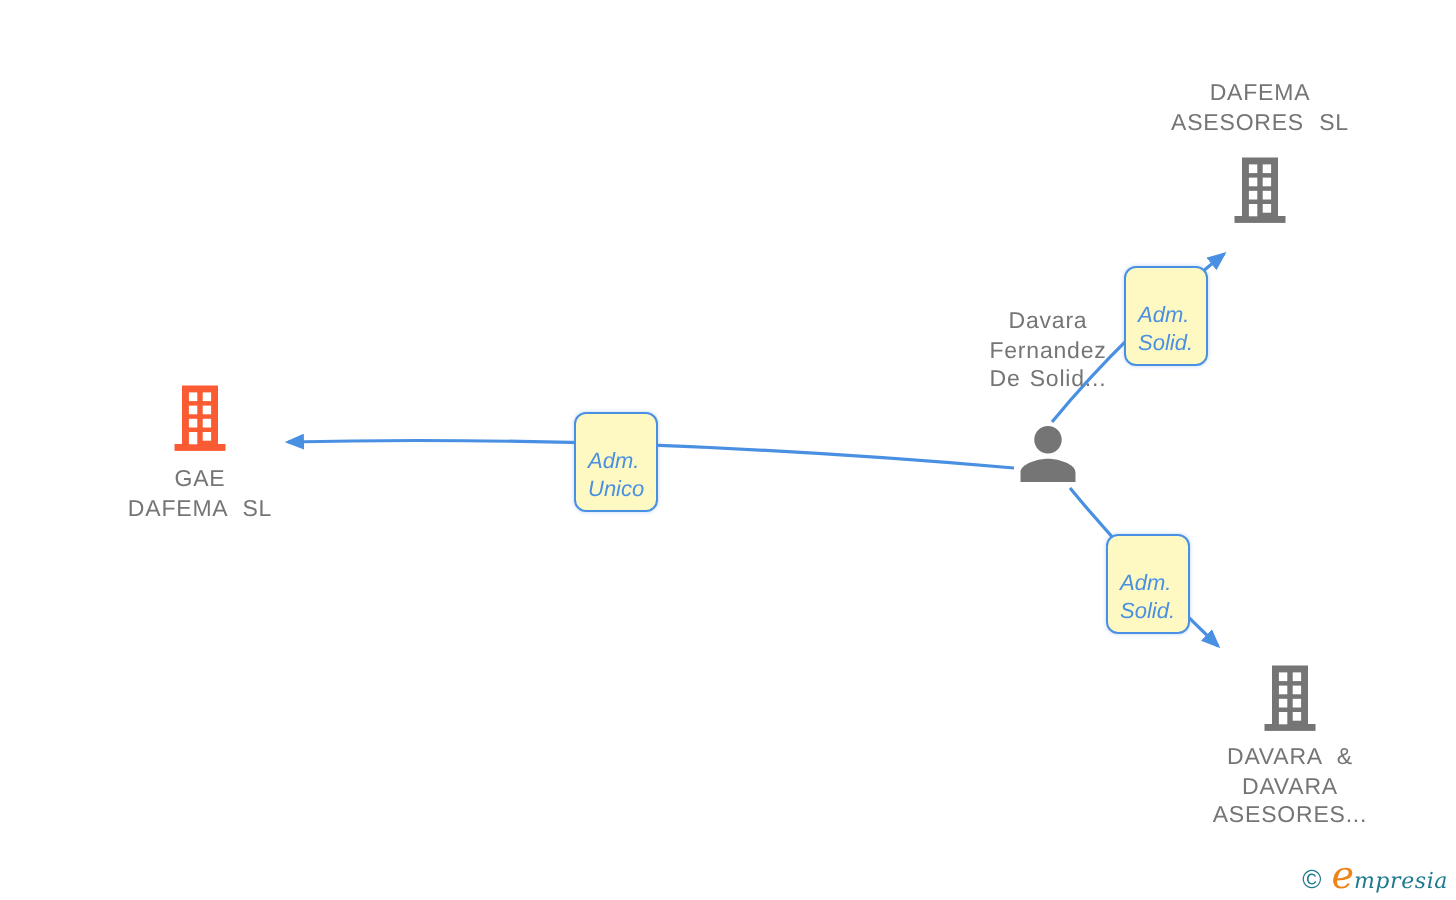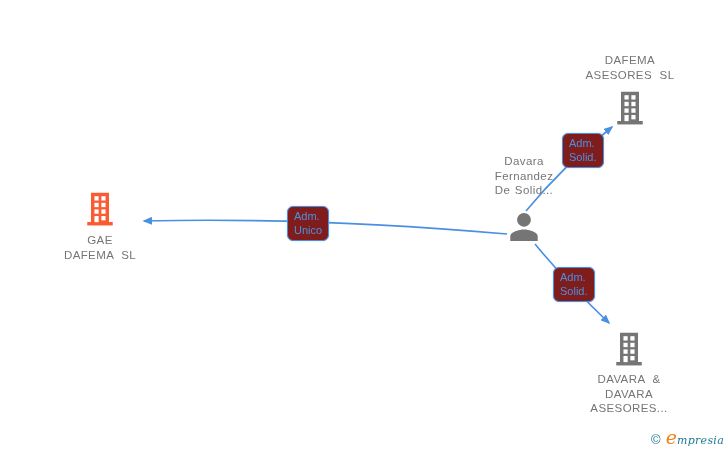--- a/index.html
+++ b/index.html
@@ -13,23 +13,24 @@
   .node-label{
     color:#757575;font-size:11.5px;line-height:14.5px;text-align:center;
     letter-spacing:0.4px;word-spacing:4px;
   }
   .person-label{word-spacing:1px;}
   .icon-building{width:36px;height:37px;display:block;}
   .icon-building.orange{color:#FB5B32;}
   .icon-building.gray{color:#757575;}
   .icon-person{width:36px;height:34px;display:block;color:#757575;}
   .edge-label{
-    position:absolute;background:#7f1d1d;border:1.5px solid #4A90E2;border-radius:6px;
-    color:#4A90E2;font-size:11px;line-height:14px;padding:2px 6px 3px 6px;text-align:left;
+    position:absolute;background:#fef9c3;border:1.5px solid #4A90E2;border-radius:6px;
+    color:#4A90E2;font-size:11px;line-height:14px;padding:17px 6px 3px 6px;text-align:left;
     box-shadow:0 0 2px rgba(74,144,226,0.35);
+    font-style:italic;
   }
   .mb7{margin-bottom:7px;}
   .mb12{margin-bottom:12px;}
   .mt6{margin-top:6px;}
   .mt5{margin-top:5px;}
   .logo{
     position:absolute;right:4px;bottom:3px;display:flex;align-items:baseline;cursor:pointer;
   }
   .logo .copy{color:#1F7A90;font-size:13px;margin-right:5px;}
   .logo .brand{font-family:"DejaVu Serif",serif;font-style:italic;}
@@ -45,21 +46,21 @@
     <defs>
       <marker id="arrowhead" viewBox="0 0 6 5" refX="5" refY="2.5" markerWidth="6" markerHeight="5" orient="auto">
         <path d="M0 0 L6 2.5 L0 5 Z" fill="#4A90E2"></path>
       </marker>
     </defs>
     <path class="edge" d="M 507 234 Q 310 217 144 221" marker-end="url(#arrowhead)"></path>
     <path class="edge" d="M 526 211 Q 563 166 612 127" marker-end="url(#arrowhead)"></path>
     <path class="edge" d="M 535 244 Q 568 284 609 323" marker-end="url(#arrowhead)"></path>
   </svg>
 
-  <div class="node" style="left:565px;top:53px;width:130px;">
+  <div class="node" style="left:565px;top:40px;width:130px;">
     <div class="node-label mb7">
       <div>DAFEMA</div>
       <div>ASESORES SL</div>
     </div>
     <svg class="icon-building gray" viewBox="0 0 24 24">
       <g fill="currentColor">
         <rect x="3.5" y="21" width="17" height="2.3"></rect>
         <rect x="6" y="1.5" width="12" height="19.6"></rect>
       </g>
       <g fill="#ffffff">
@@ -102,21 +103,21 @@
         <rect x="8.3" y="17" width="2.8" height="4.1"></rect>
           <rect x="12.9" y="17" width="2.8" height="2.9"></rect>
       </g>
     </svg>
     <div class="node-label mt6">
       <div>GAE</div>
       <div>DAFEMA SL</div>
     </div>
   </div>
 
-  <div class="node" style="left:564px;top:330px;width:130px;">
+  <div class="node" style="left:580px;top:330px;width:130px;">
     <svg class="icon-building gray" viewBox="0 0 24 24">
       <g fill="currentColor">
         <rect x="3.5" y="21" width="17" height="2.3"></rect>
         <rect x="6" y="1.5" width="12" height="19.6"></rect>
       </g>
       <g fill="#ffffff">
         <rect x="8.3" y="3.8" width="2.8" height="2.9"></rect>
           <rect x="12.9" y="3.8" width="2.8" height="2.9"></rect>
         <rect x="8.3" y="8.2" width="2.8" height="2.9"></rect>
           <rect x="12.9" y="8.2" width="2.8" height="2.9"></rect>

